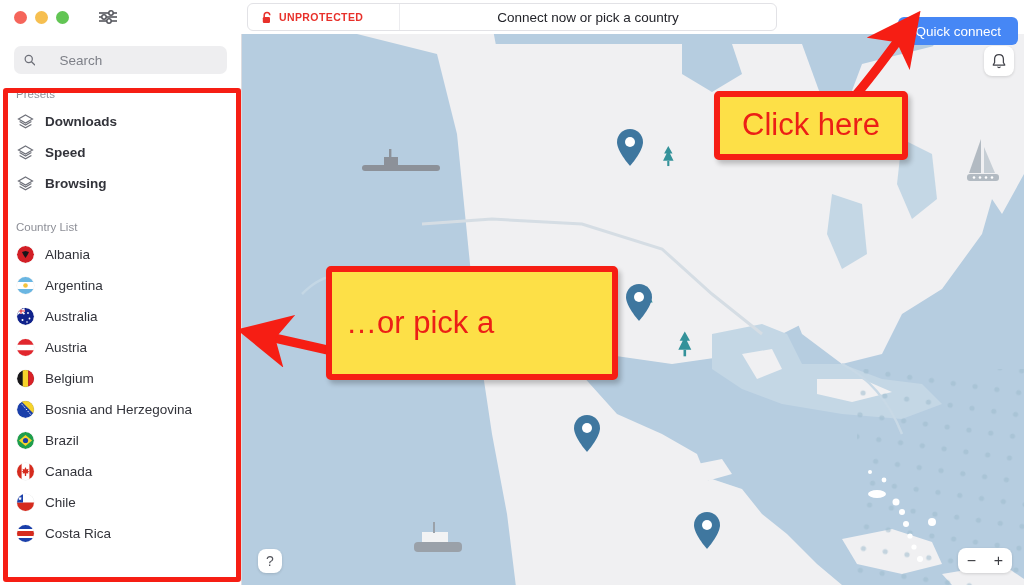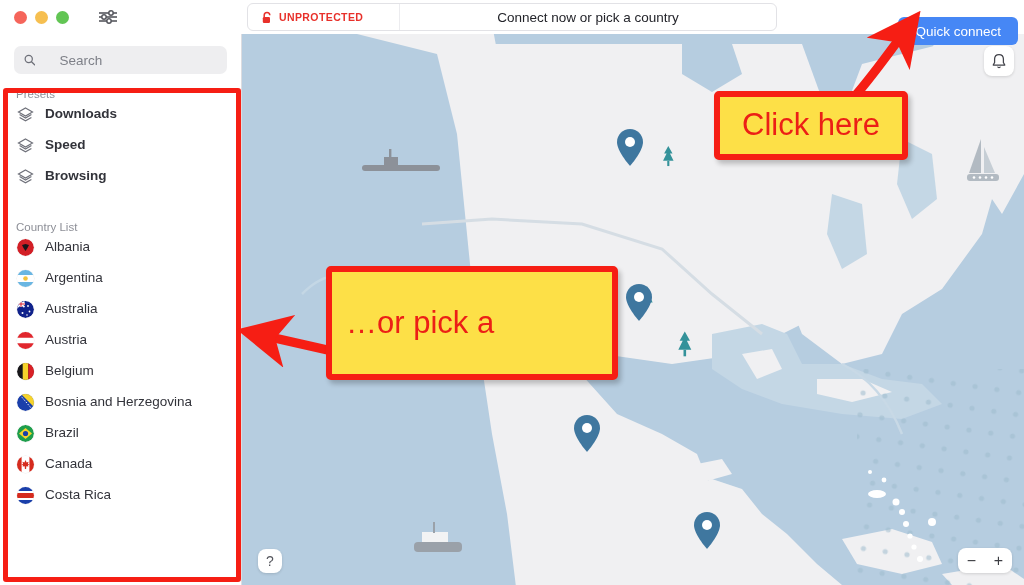--- a/index.html
+++ b/index.html
@@ -109,21 +109,21 @@
   .search-input::placeholder { color: #7e8088; }
 
   .section-label {
     font-size: 11.5px;
     color: #8d8f97;
     padding: 8px 0 6px 16px;
   }
   .section-label.country { padding-top: 22px; }
 
   .row {
-    display: flex; align-items: flex-start;
+    display: flex; align-items: center;
     gap: 11px;
     padding: 0 0 0 17px;
     height: 31px;
     cursor: pointer;
   }
   .row-label {
     font-size: 13.5px;
     color: #32333a;
     white-space: nowrap;
   }
@@ -389,20 +389,31 @@
         <svg width="17" height="17" viewBox="0 0 17 17">
           <circle cx="8.5" cy="8.5" r="8.5" fill="#fff"></circle>
           <path d="M0 0 h4.6 v17 h-4.6 Z" fill="#d52b1e"></path>
           <path d="M12.4 0 h4.6 v17 h-4.6 Z" fill="#d52b1e"></path>
           <path d="M8.5 4 L9.6 6.6 L11.6 5.8 L10.8 8.2 L12.6 8 L11 9.6 L11.4 10.6 L9.3 10.2 L9.1 13 L7.9 13 L7.7 10.2 L5.6 10.6 L6 9.6 L4.4 8 L6.2 8.2 L5.4 5.8 L7.4 6.6 Z" fill="#d52b1e"></path>
         </svg>
       </span>
       <span class="row-label">Canada</span>
     </div>
 
+    <div class="row">
+      <span class="flag">
+        <svg width="17" height="17" viewBox="0 0 17 17">
+          <circle cx="8.5" cy="8.5" r="8.5" fill="#fff"></circle>
+          <path d="M0 8.5 h17 v8.5 h-17 Z" fill="#d52b1e"></path>
+          <path d="M0 0 h6 v8.5 h-6 Z" fill="#1a3faa"></path>
+          <path d="M3 2.3 L3.6 3.8 L5.2 3.8 L3.9 4.8 L4.4 6.3 L3 5.4 L1.6 6.3 L2.1 4.8 L0.8 3.8 L2.4 3.8 Z" fill="#fff"></path>
+        </svg>
+      </span>
+      <span class="row-label">Chile</span>
+    </div>
 
     <div class="row">
       <span class="flag">
         <svg width="17" height="17" viewBox="0 0 17 17">
           <circle cx="8.5" cy="8.5" r="8.5" fill="#fff"></circle>
           <path d="M0 0 h17 v4 h-17 Z" fill="#1a3faa"></path>
           <path d="M0 6 h17 v5 h-17 Z" fill="#d52b1e"></path>
           <path d="M0 13 h17 v4 h-17 Z" fill="#1a3faa"></path>
         </svg>
       </span>

